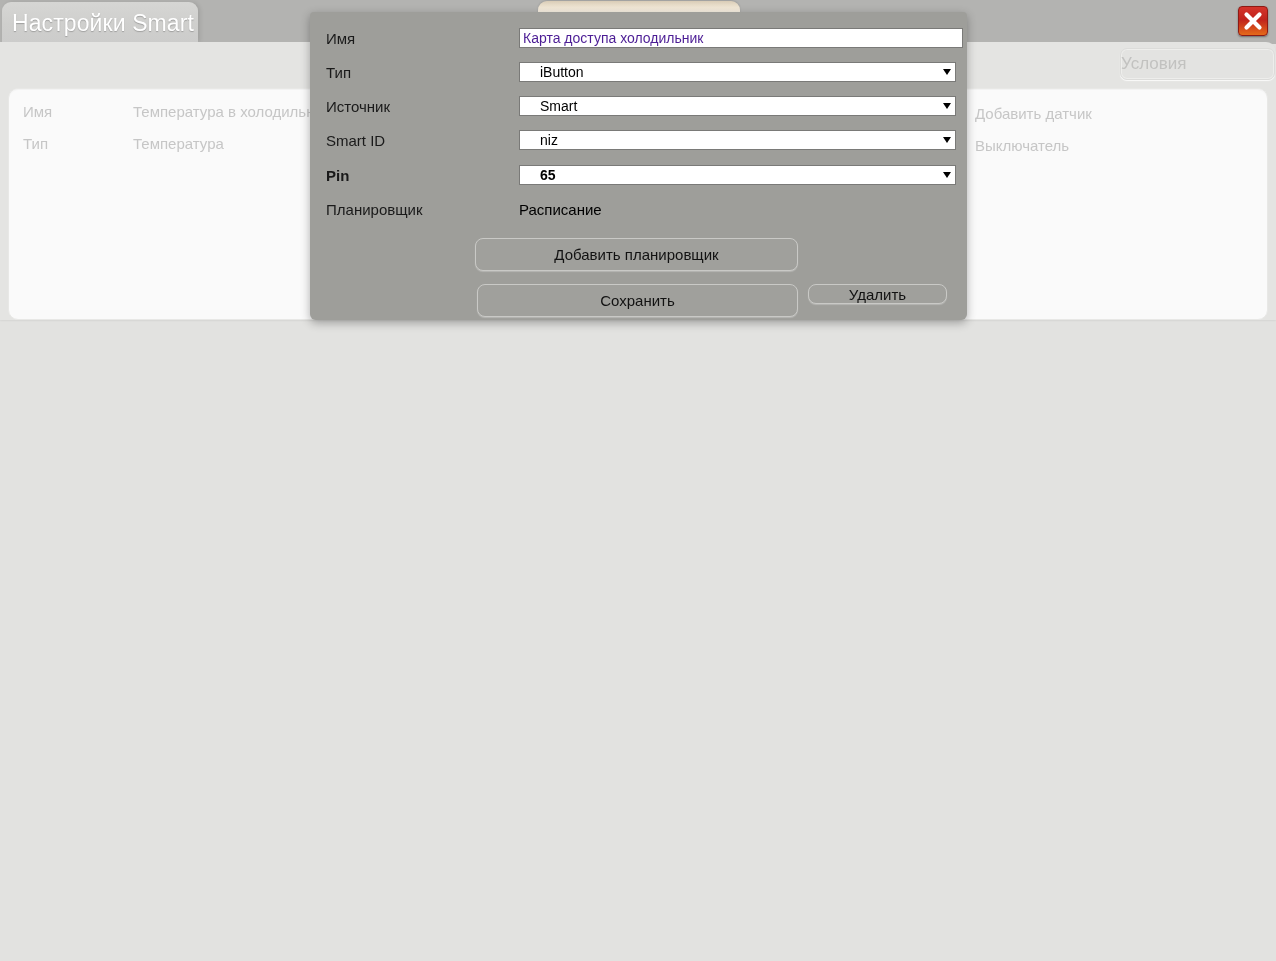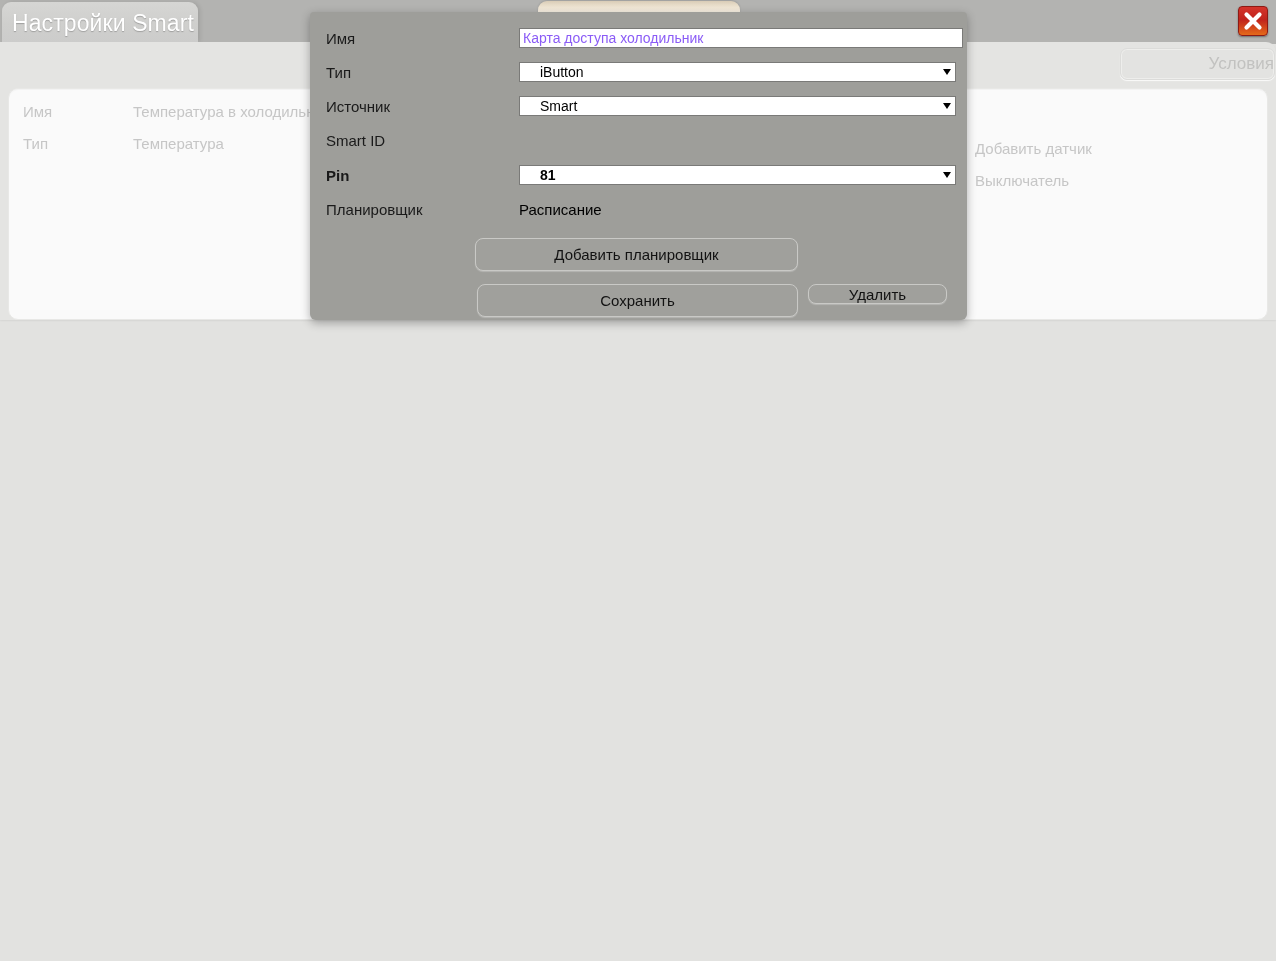--- a/index.html
+++ b/index.html
@@ -85,21 +85,21 @@
     left: 1120px;
     top: 48px;
     width: 155px;
     height: 32px;
     border-radius: 7px;
     background: #e3e3e1;
     border: 1px solid #dcdcda;
     box-shadow: inset 0 0 0 1px #eeeeec, 0 1px 1px rgba(255,255,255,0.8);
     display: flex;
     align-items: center;
-    justify-content: flex-end;
+    justify-content: flex-start;
     color: #c2c2c0;
     font-size: 17px;
     box-sizing: border-box;
   }
 
   
   .content-panel {
     position: absolute;
     left: 8px;
     top: 88px;
@@ -125,25 +125,24 @@
   .prop-row .k { width: 110px; }
   .prop-row .v { }
   .prop-row.r0 { top: 11px; }
   .prop-row.r1 { top: 43px; }
 
   .right-list-item {
     position: absolute;
     left: 966px;
     height: 22px;
     display: flex;
-    align-items: flex-start;
+    align-items: flex-end;
     font-size: 15px;
     color: #c6c6c6;
     white-space: nowrap;
-    margin-top: 40px;
   }
   .right-list-item.r0 { top: 11px; }
   .right-list-item.r1 { top: 43px; }
 
   
   .close-btn {
     position: absolute;
     left: 1238px;
     top: 6px;
     width: 30px;
@@ -189,21 +188,21 @@
     position: absolute;
     left: 193px;
     top: 2px;
     width: 444px;
     height: 20px;
     background: #ffffff;
     border: 1px solid #7a7a78;
     box-sizing: border-box;
     font-family: "Liberation Sans", sans-serif;
     font-size: 14px;
-    color: #8b5cf6;
+    color: #4c1d95;
     padding: 0 3px;
     outline: none;
     border-radius: 0;
   }
 
   .select-box {
     position: absolute;
     left: 193px;
     top: 2px;
     width: 437px;
@@ -344,26 +343,30 @@
   <div class="field-row" style="top:82px;">
     <span class="field-label">Источник</span>
     <div class="select-box">
       <span>Smart</span>
       <span class="select-arrow"></span>
     </div>
   </div>
 
   <div class="field-row" style="top:116px;">
     <span class="field-label">Smart ID</span>
+    <div class="select-box">
+      <span>niz</span>
+      <span class="select-arrow"></span>
+    </div>
   </div>
 
   <div class="field-row" style="top:151px;font-weight:bold;">
     <span class="field-label">Pin</span>
     <div class="select-box">
-      <span>81</span>
+      <span>65</span>
       <span class="select-arrow"></span>
     </div>
   </div>
 
   <div class="field-row" style="top:185px;">
     <span class="field-label">Планировщик</span>
     <span class="static-value">Расписание</span>
   </div>
 
   <div class="dlg-btn btn-add-sched">

